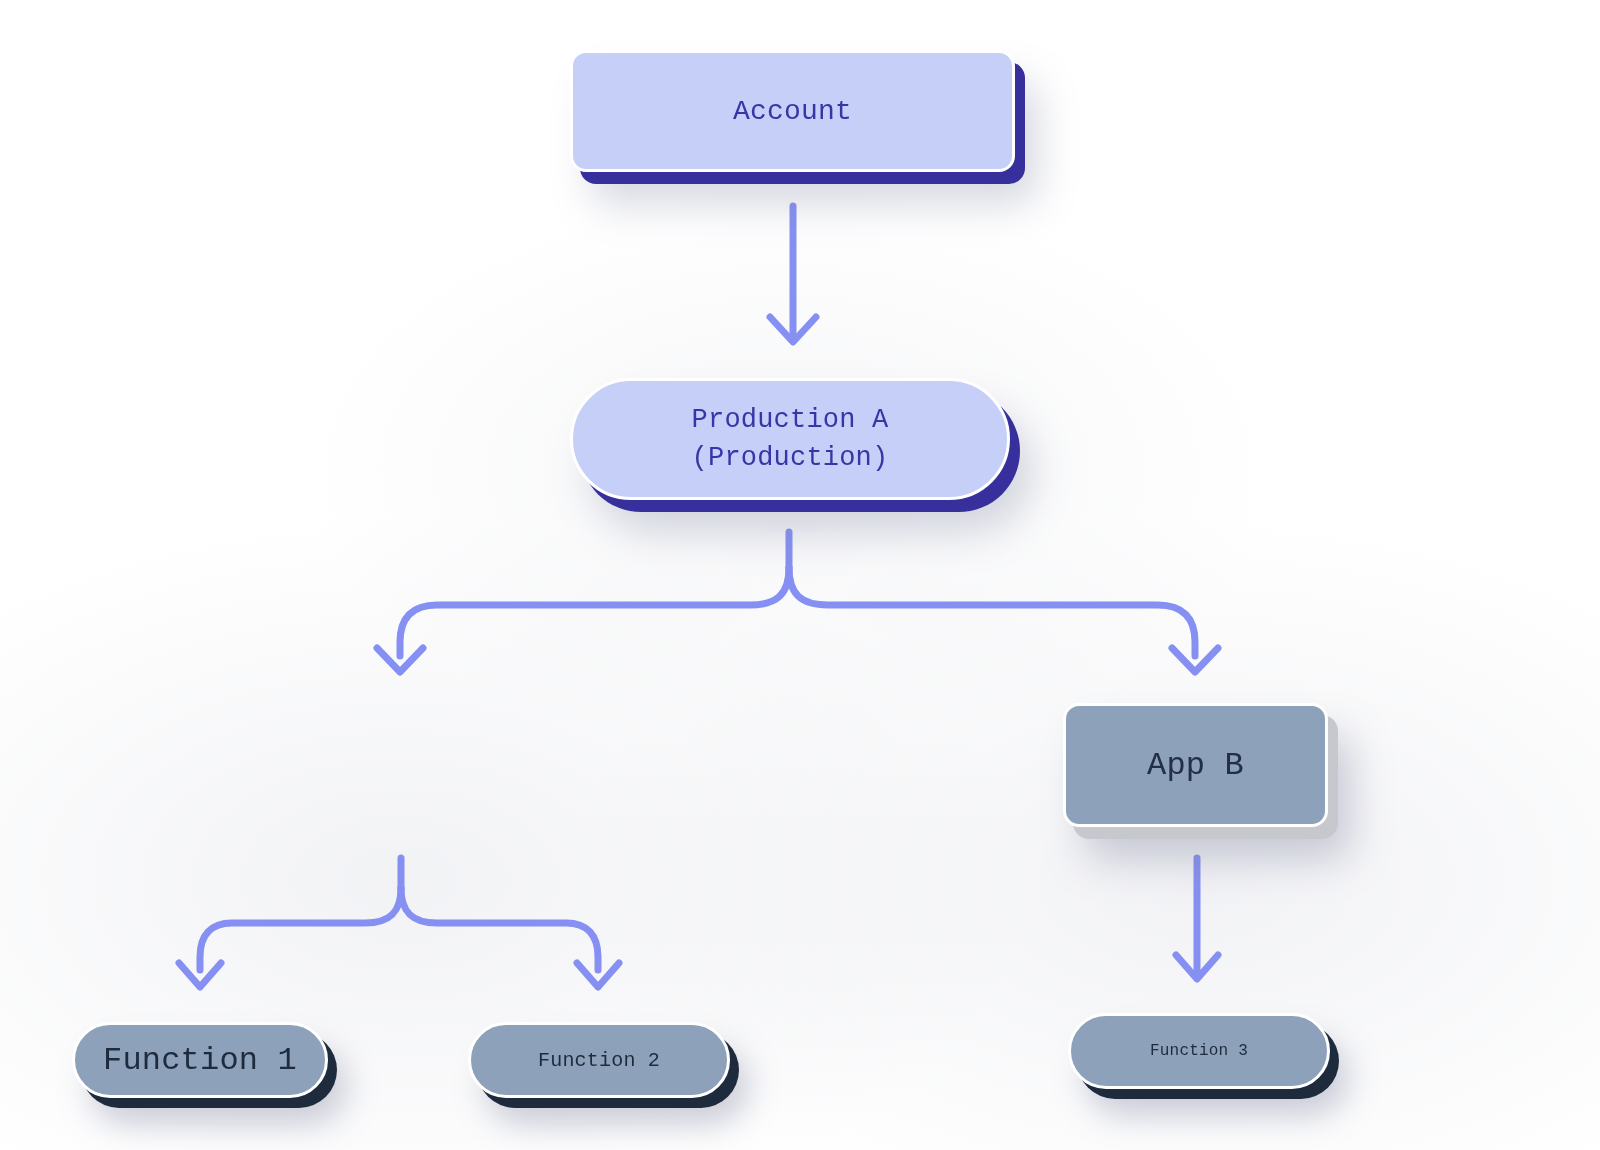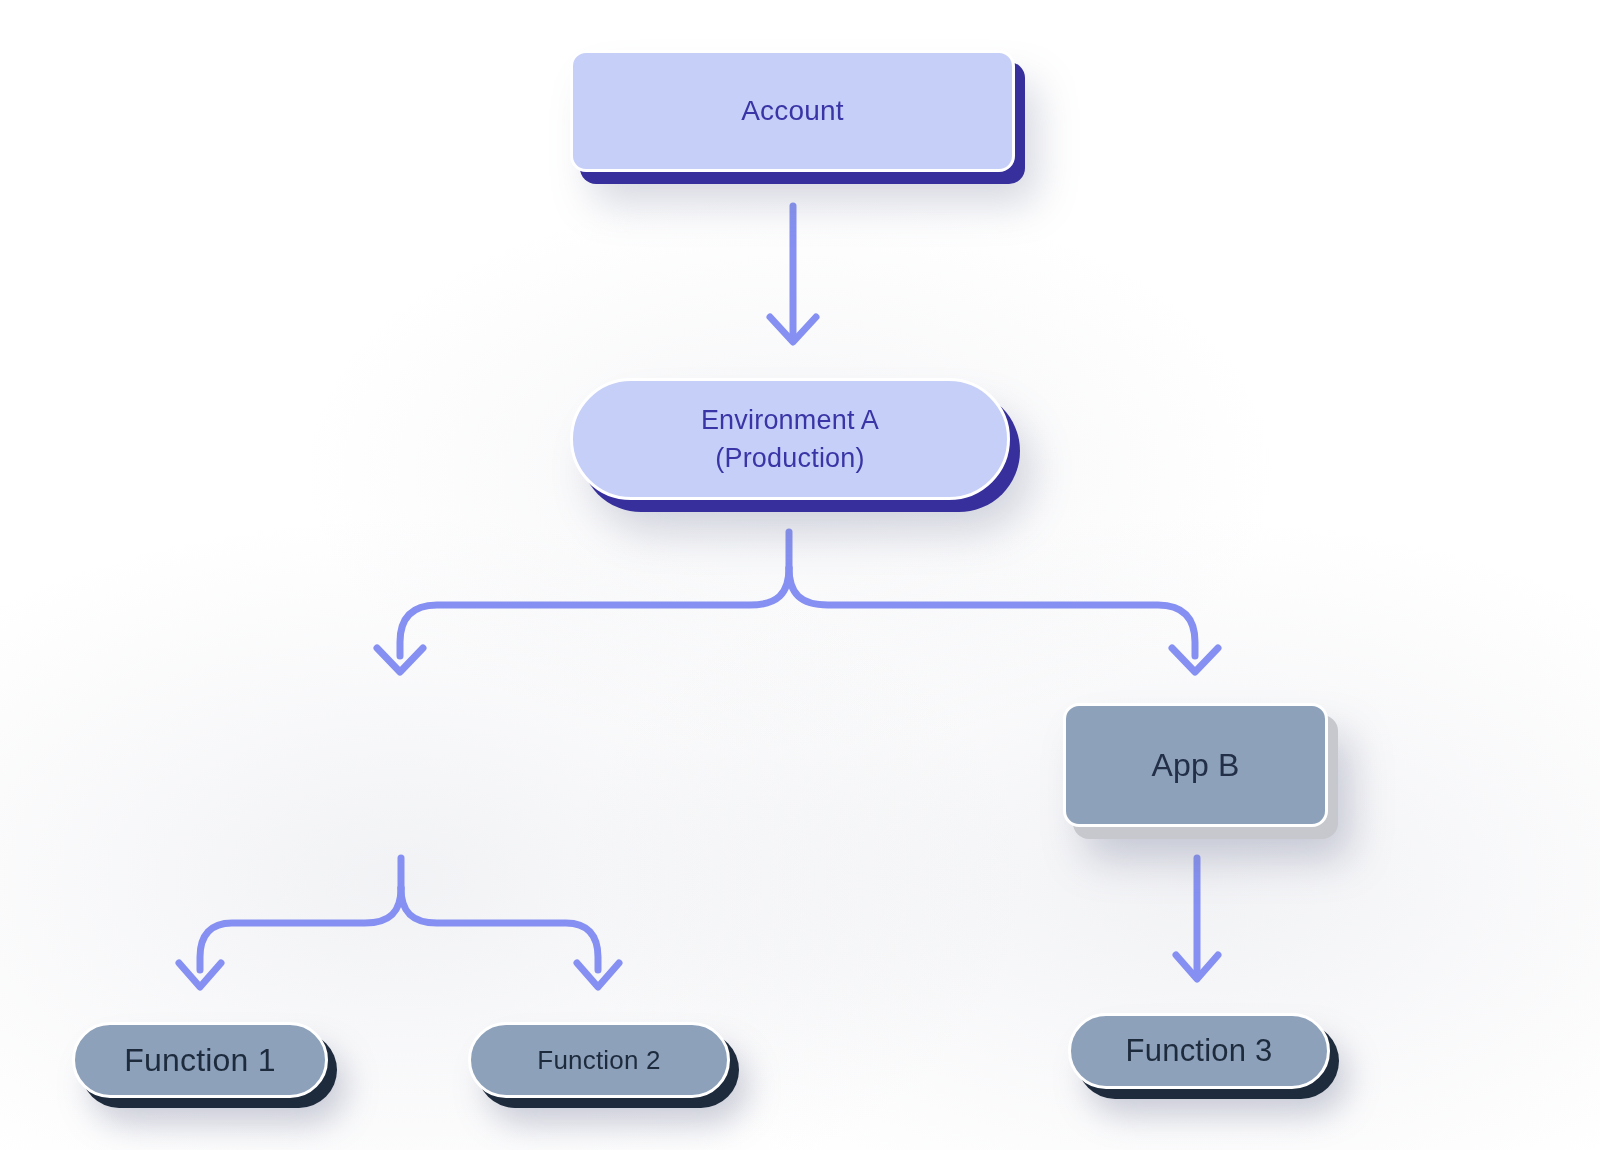--- a/index.html
+++ b/index.html
@@ -1,21 +1,21 @@
 <!DOCTYPE html>
 <html style="--primary-fill: #c6cff7; --primary-shadow: #37309c; --primary-text: #3a35a6; --secondary-fill: #8da1bb; --secondary-shadow-gray: #c7c8cd; --secondary-shadow-dark: #1e2b3d; --secondary-text: #222f47; --arrow: #8590f2; --background: #ffffff;"><head>
 <meta charset="utf-8">
 <style>
   html, body { margin: 0; padding: 0; background: #ffffff; }
   .canvas {
     position: relative;
     width: 1600px;
     height: 1150px;
     overflow: hidden;
-    font-family: Liberation Sans, sans-serif;
+    font-family: Liberation Mono, monospace;
     background:
       radial-gradient(900px 520px at 400px 880px, rgba(160,165,185,0.14), transparent 70%),
       radial-gradient(900px 520px at 1195px 880px, rgba(160,165,185,0.14), transparent 70%),
       radial-gradient(700px 400px at 790px 470px, rgba(160,165,185,0.10), transparent 70%),
       #ffffff;
   }
   svg.edges { position: absolute; left: 0; top: 0; width: 1600px; height: 1150px; }
   .edge {
     fill: none;
     stroke: var(--arrow, #8590f2);
@@ -50,22 +50,22 @@
     background: var(--secondary-fill, #8da1bb);
     color: var(--secondary-shadow-dark, #1e2b3d);
     box-shadow: 9px 10px 0 0 var(--secondary-shadow-dark, #1e2b3d),
                 18px 26px 32px rgba(120,125,155,0.38);
   }
   #node-account   { left: 570px;  top: 50px;   width: 445px; height: 122px; border-radius: 16px; font-size: 28px; }
   #node-env       { left: 570px;  top: 378px;  width: 440px; height: 122px; border-radius: 61px; font-size: 27px; line-height: 38px; }
   #node-app-a     { left: 267px;  top: 703px;  width: 268px; height: 124px; border-radius: 16px; font-size: 28px; }
   #node-app-b     { left: 1063px; top: 703px;  width: 265px; height: 124px; border-radius: 16px; font-size: 32px; }
   #node-fn-1      { left: 72px;   top: 1022px; width: 256px; height: 76px;  border-radius: 38px; font-size: 32px; }
-  #node-fn-2      { left: 468px;  top: 1022px; width: 262px; height: 76px;  border-radius: 38px; font-size: 26px; }
-  #node-fn-3      { left: 1068px; top: 1013px; width: 262px; height: 76px;  border-radius: 38px; font-size: 31px; }
+  #node-fn-2      { left: 468px;  top: 1022px; width: 262px; height: 76px;  border-radius: 38px; font-size: 20px; }
+  #node-fn-3      { left: 1068px; top: 1013px; width: 262px; height: 76px;  border-radius: 38px; font-size: 16px; }
   .label-line { display: block; }
 </style>
 </head>
 <body>
 
 <div class="canvas">
 
   <svg class="edges" viewBox="0 0 1600 1150">
 
     <path class="edge" d="M 793 206 L 793 334"></path>
@@ -89,21 +89,21 @@
 
     <path class="edge" d="M 1197 858 L 1197 971"></path>
     <path class="edge" d="M 1176 955 L 1197 979 L 1218 955"></path>
   </svg>
 
   <div class="node primary" id="node-account">
     <span class="label-line">Account</span>
   </div>
 
   <div class="node primary" id="node-env">
-    <span class="label-line">Environment A</span>
+    <span class="label-line">Production A</span>
     <span class="label-line">(Production)</span>
   </div>
 
 
   <div class="node app" id="node-app-b">
     <span class="label-line">App B</span>
   </div>
 
   <div class="node fn" id="node-fn-1">
     <span class="label-line">Function 1</span>

